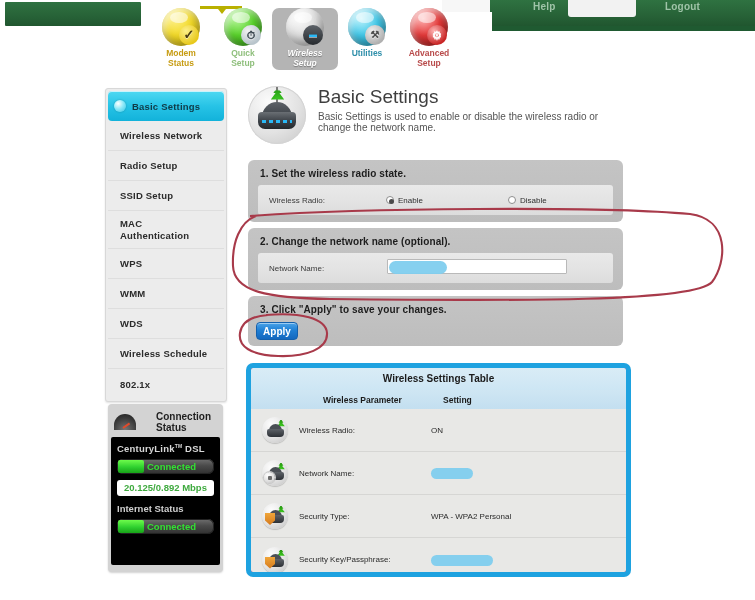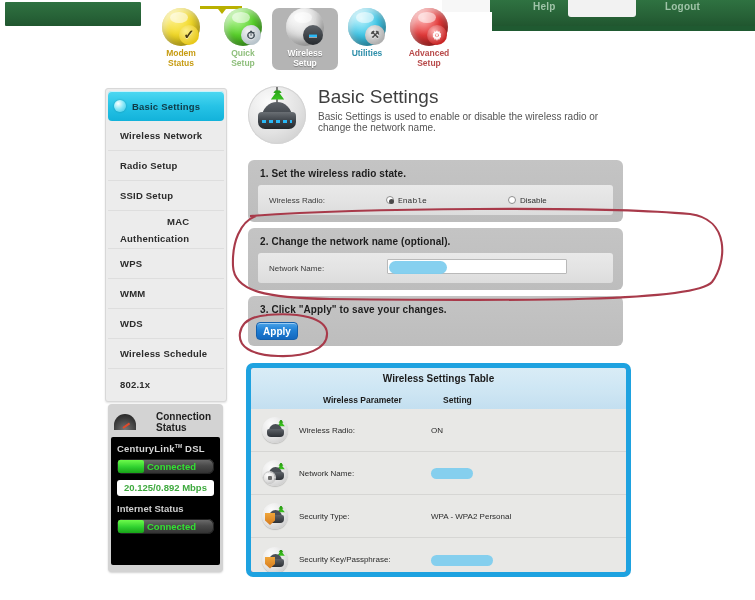--- a/index.html
+++ b/index.html
@@ -62,21 +62,21 @@
     border-radius:50%; background: rgba(255,255,255,.55); filter: blur(.5px);
   }
   .navitem .orb .glyph {
     position:absolute; right:1px; bottom:1px; width:20px; height:20px;
     border-radius:50%; font-size:13px; line-height:20px; color:#4a3b10;
     text-shadow: 0 1px 0 rgba(255,255,255,.5);
   }
   .navitem.active {
     background: #b4b4b4; border-radius: 7px; padding-bottom: 2px;
   }
-  .navitem.active .lbl { color:#ffffff; text-shadow:0 1px 1px rgba(0,0,0,.35); }
+  .navitem.active .lbl { color:#ffffff; text-shadow:0 1px 1px rgba(0,0,0,.35);font-style:italic; }
   .green-tick {
     position:absolute; left:200px; top:6px; width:42px; height:3px; background:#b9b000;
   }
   .green-tick::before{
     content:""; position:absolute; left:18px; top:3px; border-left:4px solid transparent;
     border-right:4px solid transparent; border-top:5px solid #b9b000;
   }
 
   
   .sidebar {
@@ -86,21 +86,21 @@
     box-shadow: 0 1px 2px rgba(0,0,0,.12);
     padding: 2px;
   }
   .navrow {
     height: 30px; display: flex; align-items: center;
     padding-left: 12px; font-size: 9.5px; font-weight: bold; color: #2b2b2b;
     border-bottom: 1px solid #dedede; background: #ececec;
     letter-spacing: .2px;
   }
   .navrow:last-child { border-bottom: none; }
-  .navrow.two-line { height: 38px; line-height: 17px; text-align: right; }
+  .navrow.two-line { height: 38px; line-height: 12px; }
   .navrow.selected {
     background: linear-gradient(180deg,#4fd9f2 0%,#27c3e6 50%,#12b2da 100%);
     color: #103a46; border-radius: 4px; border-bottom: none;
     padding-left: 24px; position: relative;
     box-shadow: inset 0 1px 0 rgba(255,255,255,.7);
   }
   .navrow.selected .bullet {
     position: absolute; left: 6px; top: 50%; margin-top: -6px;
     width: 12px; height: 12px; border-radius: 50%;
     background: radial-gradient(circle at 35% 30%, #ffffff 0%, #8fe9f8 45%, #35c6e6 100%);
@@ -429,21 +429,21 @@
         <div class="led"></div>
     </div>
     <div class="page-title">Basic Settings</div>
     <div class="page-desc">Basic Settings is used to enable or disable the wireless radio or change the network name.</div>
   </div>
 
   <div class="panel" style="top:160px; height:62px;">
     <div class="panel-title">1. Set the wireless radio state.</div>
     <div class="panel-inner">
       <span class="fld-label">Wireless Radio:</span>
-      <span class="radio-wrap" style="left:128px;font-family:Liberation Mono, monospace;">
+      <span class="radio-wrap" style="left:128px;">
         <span class="radio on"></span>
         <span class="radio-lbl">Enable</span>
       </span>
       <span class="radio-wrap" style="left:250px;">
         <span class="radio"></span>
         <span class="radio-lbl">Disable</span>
       </span>
     </div>
   </div>
 

